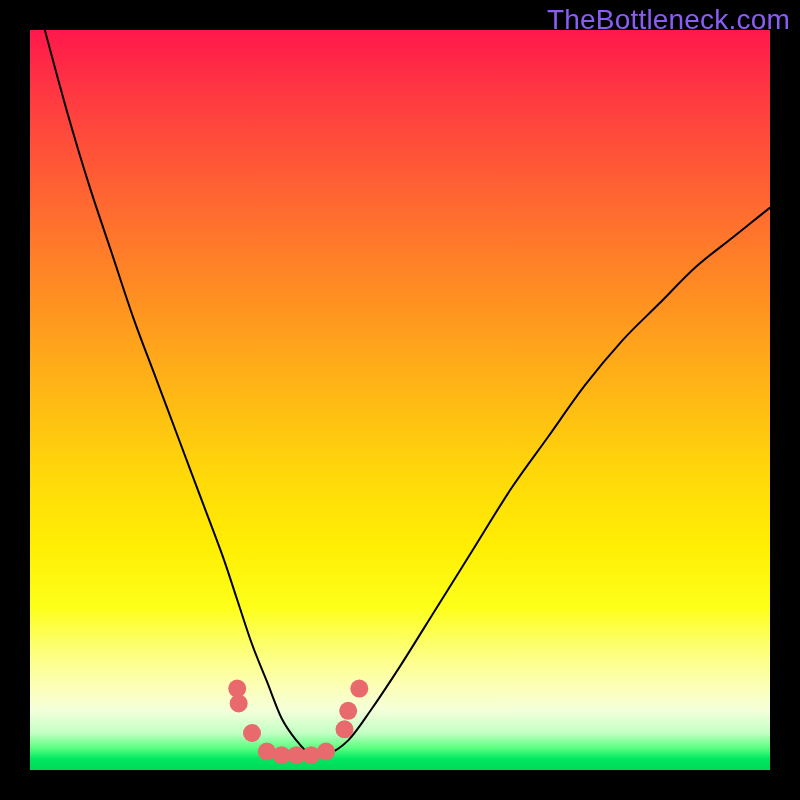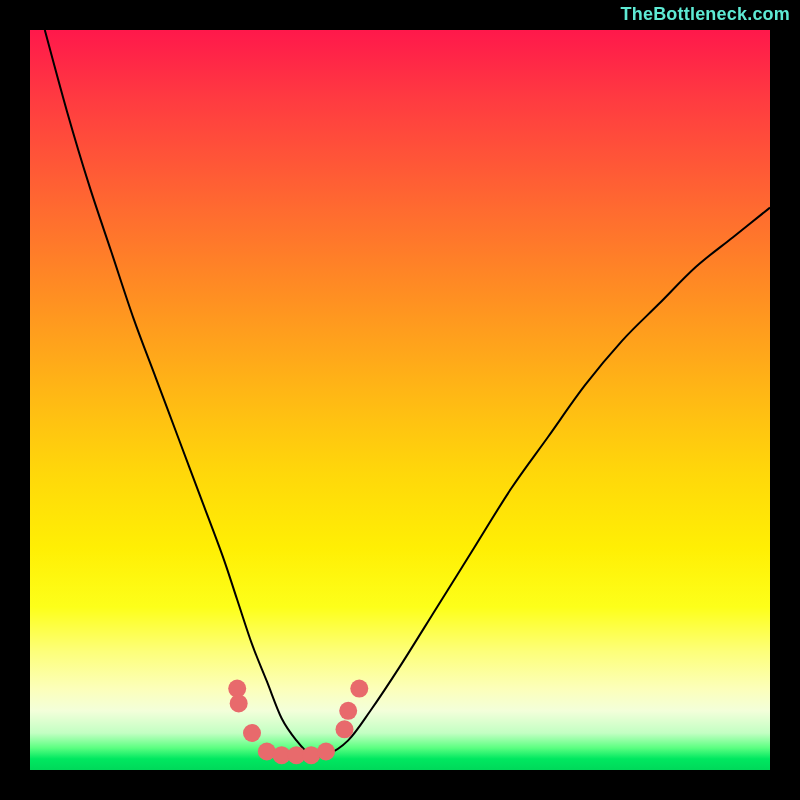--- a/index.html
+++ b/index.html
@@ -38,23 +38,23 @@
       #c3ffc3 95%,
       #5cff82 97%,
       #00e860 98.5%,
       #00d85a 100%
     );
   }
   .watermark {
     position: absolute;
     top: 4px;
     right: 10px;
-    color: #5eead4;
-    font-size: 18px;
-    font-weight: 700;
+    color: #8b5cf6;
+    font-size: 28px;
+    font-weight: 400;
     letter-spacing: 0.2px;
     user-select: none;
   }
   svg.curve {
     position: absolute;
     left: 0; top: 0;
     width: 740px;
     height: 740px;
     overflow: visible;
   }

